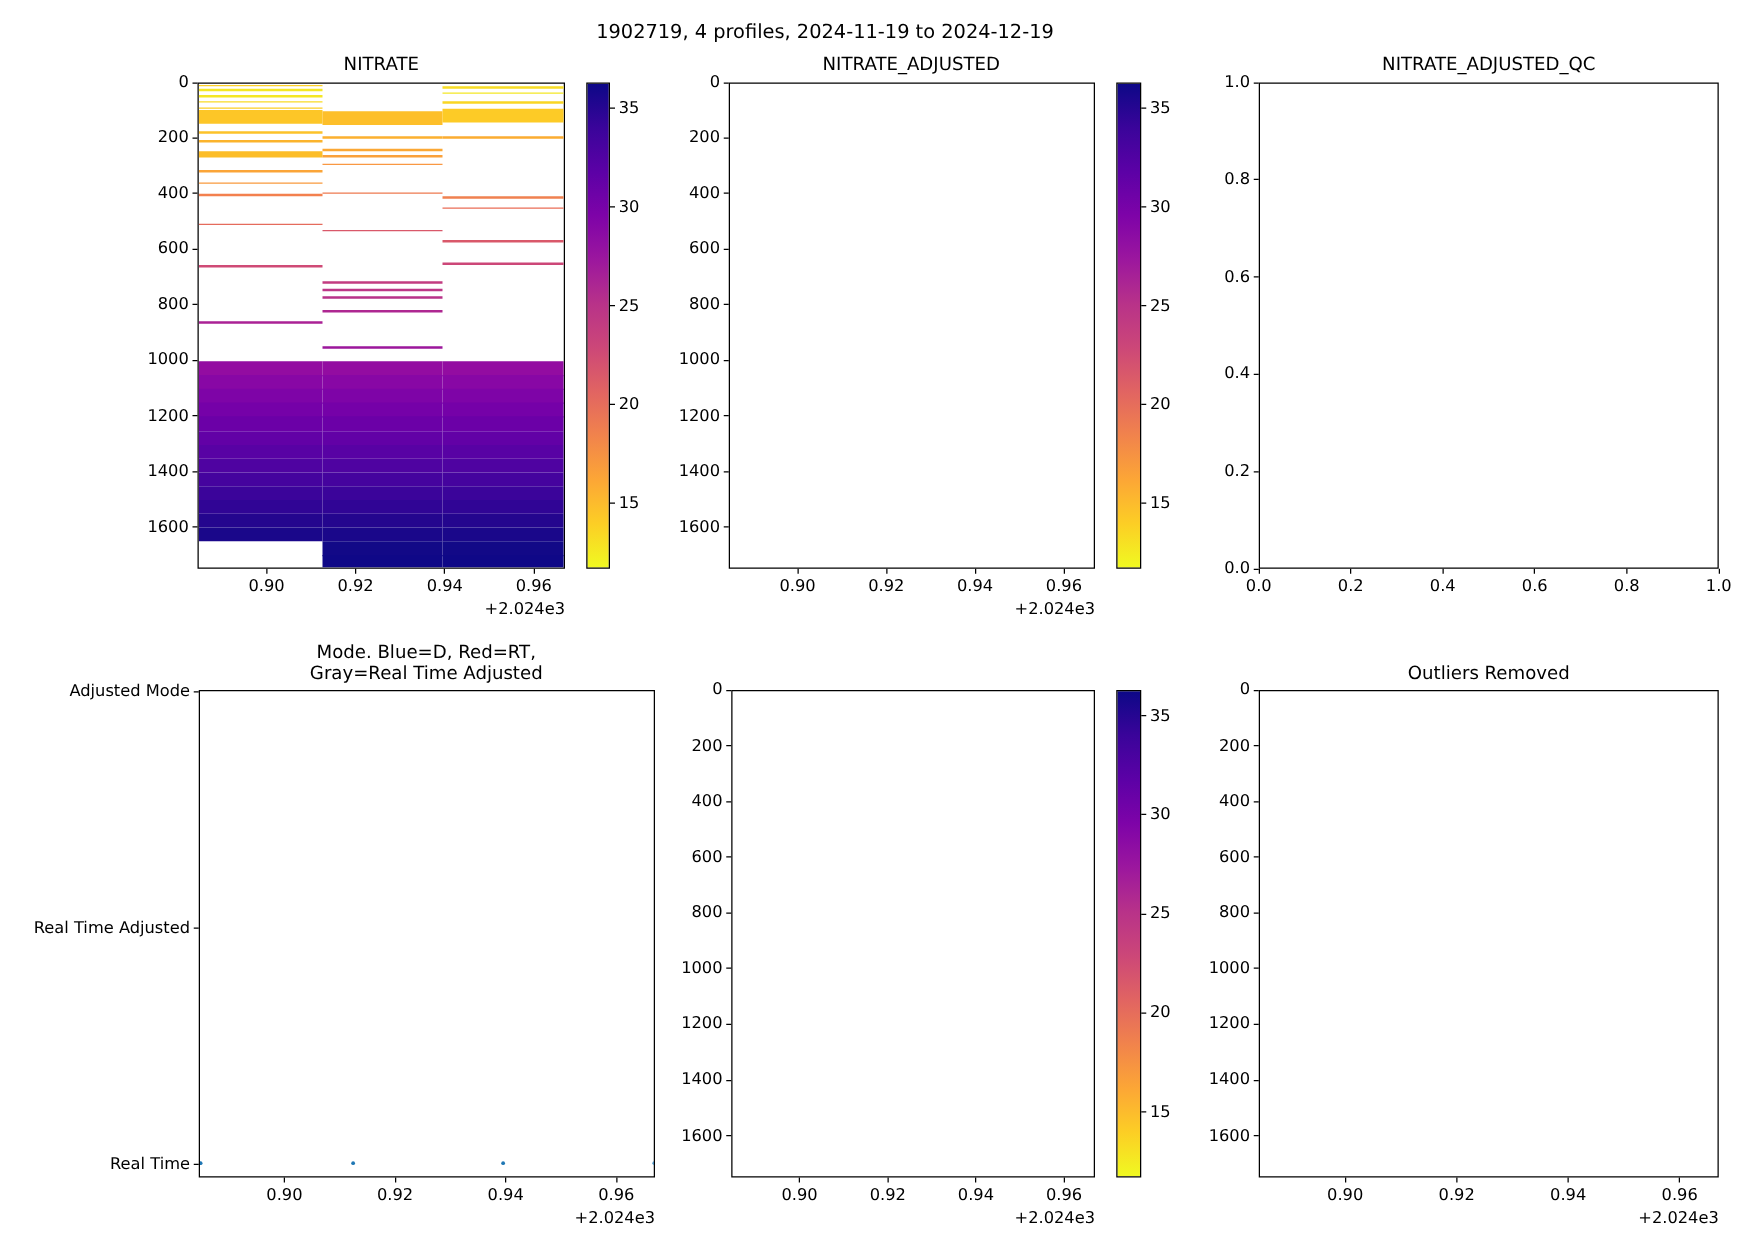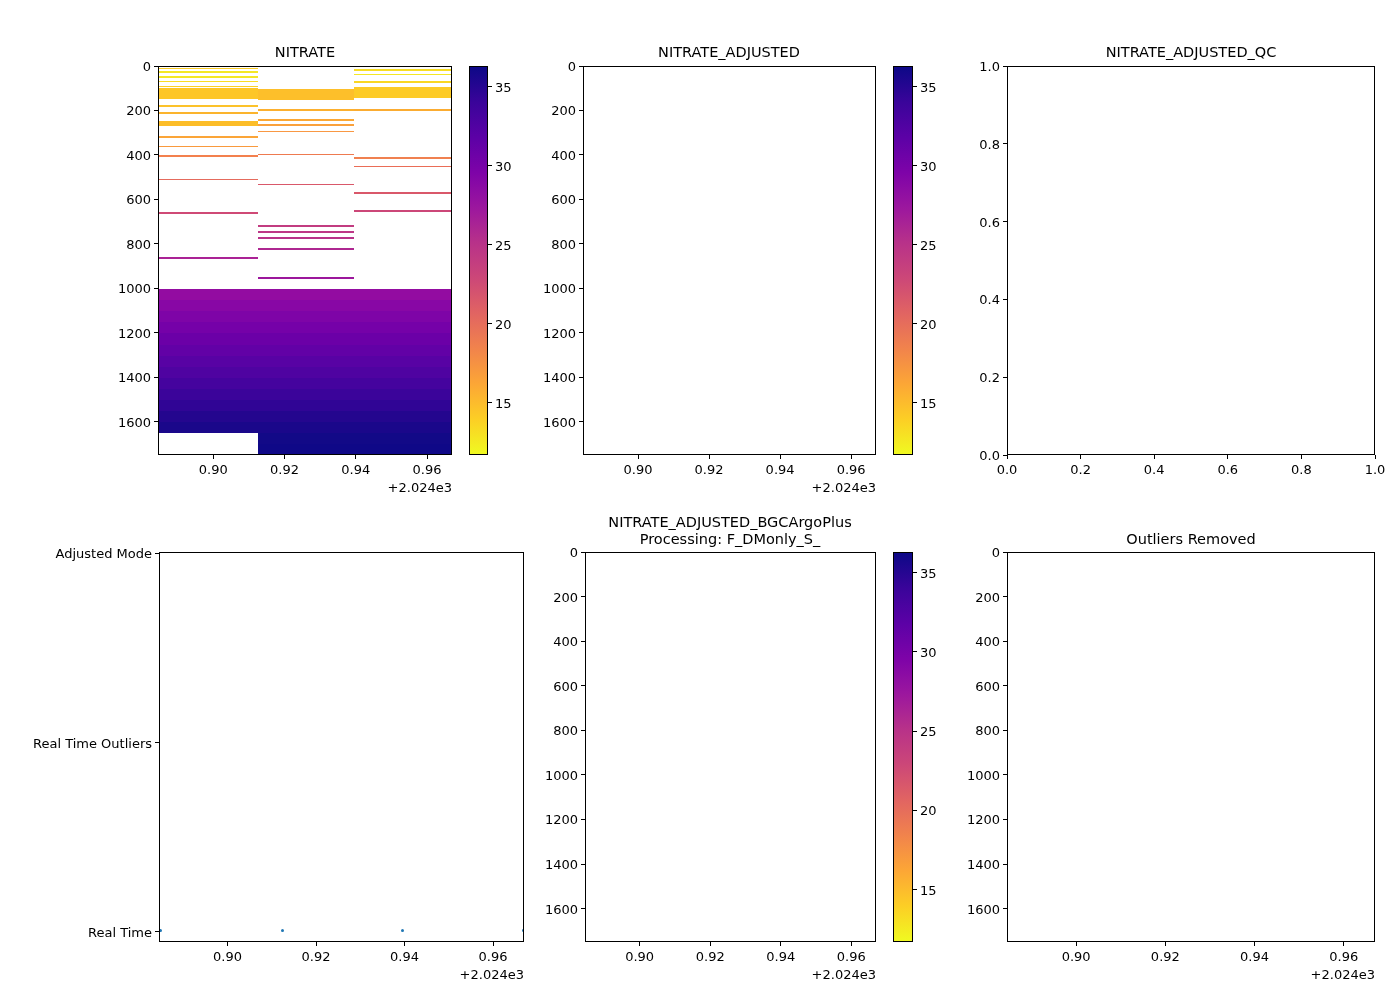--- a/index.html
+++ b/index.html
@@ -13,28 +13,29 @@
   .ticklabel{position:absolute;font-size:13px;color:#000;white-space:nowrap;line-height:1;}
   .tickmark{position:absolute;background:#000;}
   .offsetlabel{position:absolute;font-size:13px;color:#000;white-space:nowrap;line-height:1;}
   .stripe{position:absolute;}
   .dot{position:absolute;border-radius:50%;}
 </style>
 </head>
 <body>
 
 <div class="fig">
+  <div class="suptitle">1902719, 4 profiles, 2024-11-19 to 2024-12-19</div>
 
   <div class="ptitle" style="left:305px;top:44px;">NITRATE</div>
   <div class="ptitle" style="left:729px;top:44px;">NITRATE_ADJUSTED</div>
   <div class="ptitle" style="left:1191px;top:44px;">NITRATE_ADJUSTED_QC</div>
 
-  <div class="ptitle" style="left:730px;top:514px;">
-    <div>NITRATE_ADJUSTED_BGCArgoPlus</div>
-    <div>Processing: F_DMonly_S_</div>
+  <div class="ptitle" style="left:341px;top:514px;">
+    <div>Mode. Blue=D, Red=RT,</div>
+    <div>Gray=Real Time Adjusted</div>
   </div>
   <div class="ptitle" style="left:1191px;top:531px;">Outliers Removed</div>
 
   <div class="axes" id="ax0" style="left: 158px; top: 66px; width: 294px; height: 389px;">
       <div class="content" id="c0">
         <div class="stripe" style="left: 0px; width: 98.7491px; top: 0.663429px; height: 1.76914px; background: rgb(252, 206, 37);"></div>
         <div class="stripe" style="left: 0px; width: 98.7491px; top: 3.98057px; height: 1.76914px; background: rgb(244, 231, 38);"></div>
         <div class="stripe" style="left: 0px; width: 98.7491px; top: 8.84571px; height: 1.76914px; background: rgb(244, 231, 38);"></div>
         <div class="stripe" style="left: 0px; width: 98.7491px; top: 13.7109px; height: 1.76914px; background: rgb(249, 220, 36);"></div>
         <div class="stripe" style="left: 0px; width: 98.7491px; top: 18.576px; height: 1.76914px; background: rgb(252, 208, 37);"></div>
@@ -223,21 +224,21 @@
       <div class="tickmark" style="left: 315.561px; top: 942px; width: 1px; height: 4px;"></div>
       <div class="ticklabel" style="left: 316.061px; top: 950px; transform: translateX(-50%);">0.92</div>
       <div class="tickmark" style="left: 404.045px; top: 942px; width: 1px; height: 4px;"></div>
       <div class="ticklabel" style="left: 404.545px; top: 950px; transform: translateX(-50%);">0.94</div>
       <div class="tickmark" style="left: 492.53px; top: 942px; width: 1px; height: 4px;"></div>
       <div class="ticklabel" style="left: 493.03px; top: 950px; transform: translateX(-50%);">0.96</div>
       <div class="offsetlabel" style="right: 876px; top: 968px;">+2.024e3</div>
       <div class="tickmark" style="left: 155px; top: 552.67px; width: 4px; height: 1px;"></div>
       <div class="ticklabel" style="right: 1248px; top: 553.17px; transform: translateY(-50%);">Adjusted Mode</div>
       <div class="tickmark" style="left: 155px; top: 742.21px; width: 4px; height: 1px;"></div>
-      <div class="ticklabel" style="right: 1248px; top: 742.71px; transform: translateY(-50%);">Real Time Outliers</div>
+      <div class="ticklabel" style="right: 1248px; top: 742.71px; transform: translateY(-50%);">Real Time Adjusted</div>
       <div class="tickmark" style="left: 155px; top: 931.36px; width: 4px; height: 1px;"></div>
       <div class="ticklabel" style="right: 1248px; top: 931.86px; transform: translateY(-50%);">Real Time</div>
       <div class="tickmark" style="left: 639.173px; top: 942px; width: 1px; height: 4px;"></div>
       <div class="ticklabel" style="left: 639.673px; top: 950px; transform: translateX(-50%);">0.90</div>
       <div class="tickmark" style="left: 709.718px; top: 942px; width: 1px; height: 4px;"></div>
       <div class="ticklabel" style="left: 710.218px; top: 950px; transform: translateX(-50%);">0.92</div>
       <div class="tickmark" style="left: 780.264px; top: 942px; width: 1px; height: 4px;"></div>
       <div class="ticklabel" style="left: 780.764px; top: 950px; transform: translateX(-50%);">0.94</div>
       <div class="tickmark" style="left: 850.809px; top: 942px; width: 1px; height: 4px;"></div>
       <div class="ticklabel" style="left: 851.309px; top: 950px; transform: translateX(-50%);">0.96</div>

